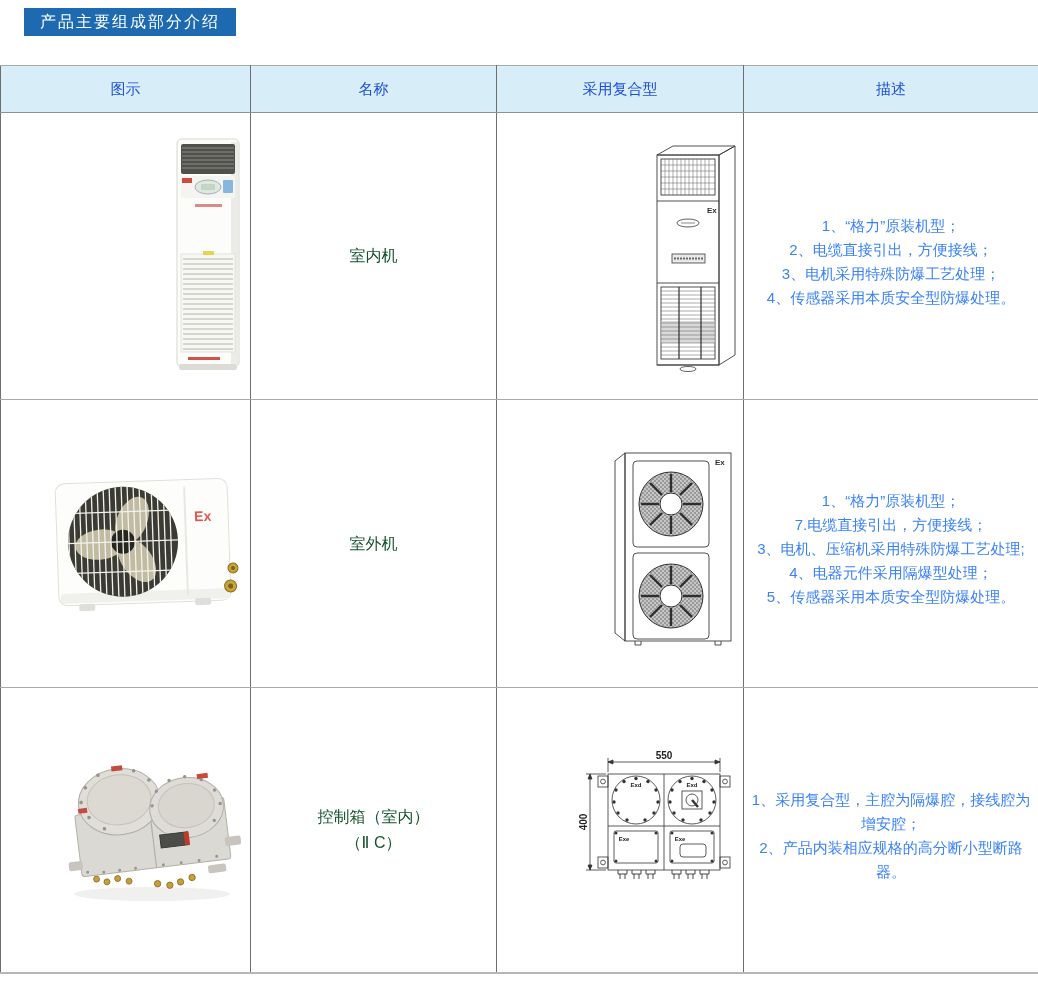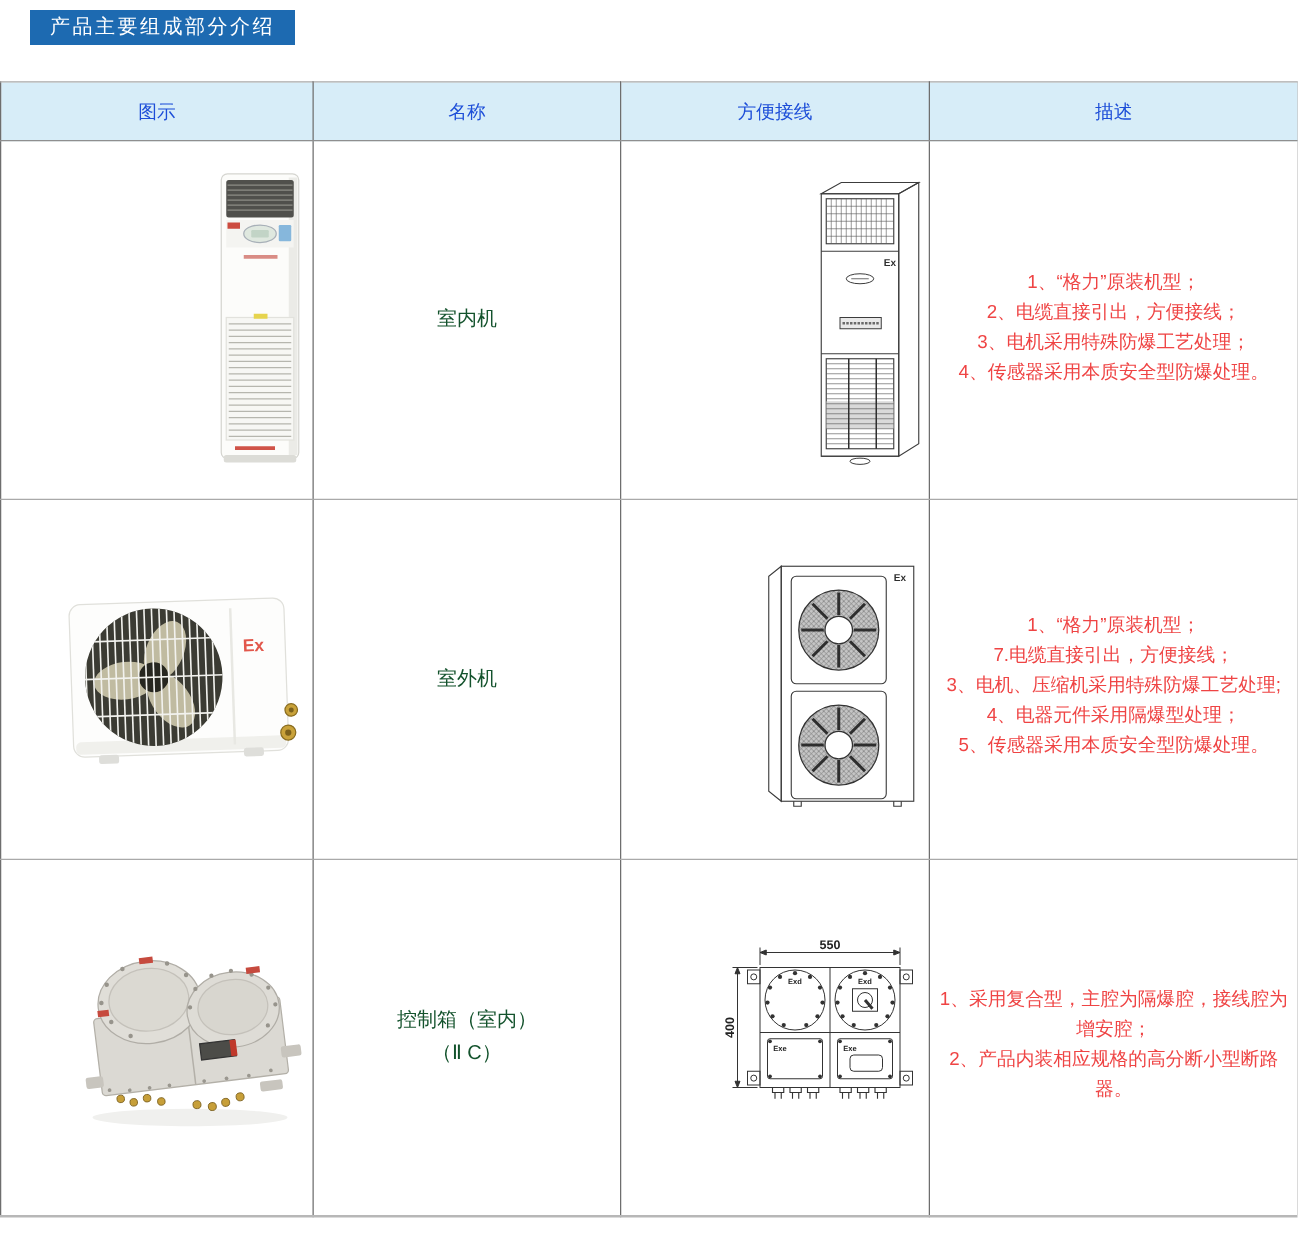--- a/index.html
+++ b/index.html
@@ -26,21 +26,21 @@
     border-left:1px solid #6e6e6e; border-right:1px solid #6e6e6e;
     border-top:1px solid #a9a9a9; border-bottom:1px solid #a9a9a9;
     text-align:center; vertical-align:middle; padding:0;
   }
   th {
     background:#d7edf8; height:46px; font-size:15px; font-weight:normal; color:#1d4ed8;
     border-bottom:1px solid #8f8f8f;
   }
   tr.r1 td{height:286px} tr.r2 td{height:287px} tr.r3 td{height:284px}
   .name { font-size:16px; line-height:26px; color:#14532d; }
-  .desc { font-size:15px; line-height:24px; color:#ef4444; padding:0 4px;margin-top:11px; }
+  .desc { font-size:15px; line-height:24px; color:#3b82f6; padding:0 4px;margin-top:11px; }
   .imgwrap { display:flex; justify-content:flex-end; align-items:center; }
   svg text { font-family:"Liberation Sans","DejaVu Sans",sans-serif; }
 </style>
 </head>
 <body>
 
 <div class="title-bar">
   <span class="title-accent"></span>
   <span class="title-chip">产品主要组成部分介绍</span>
 </div>
@@ -49,21 +49,21 @@
   <colgroup>
       <col class="c1">
       <col class="c2">
       <col class="c3">
       <col class="c4">
     </colgroup>
   <thead>
     <tr>
       <th>图示</th>
       <th>名称</th>
-      <th>方便接线</th>
+      <th>采用复合型</th>
       <th>描述</th>
     </tr>
   </thead>
   <tbody>
 
   <tr class="r1">
     <td>
       <div class="imgwrap">
 
         <svg width="82" height="240" viewBox="0 0 82 240">

